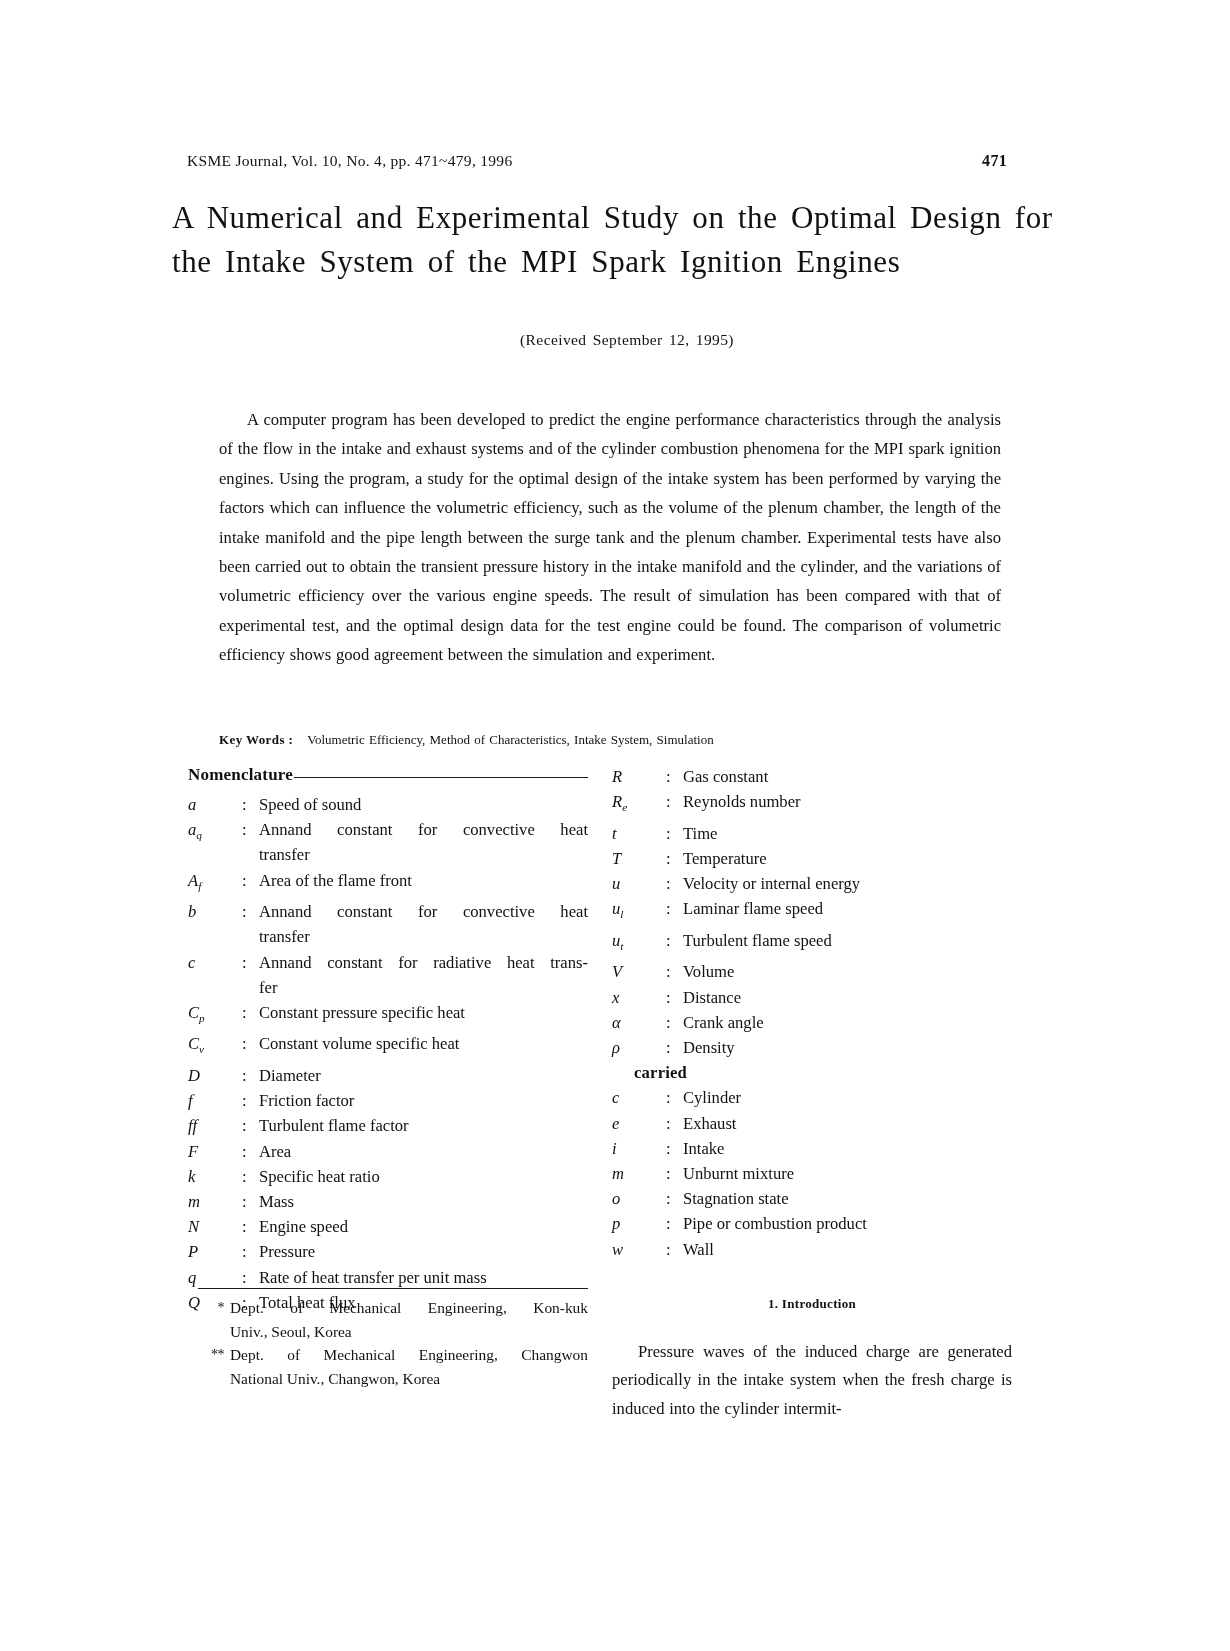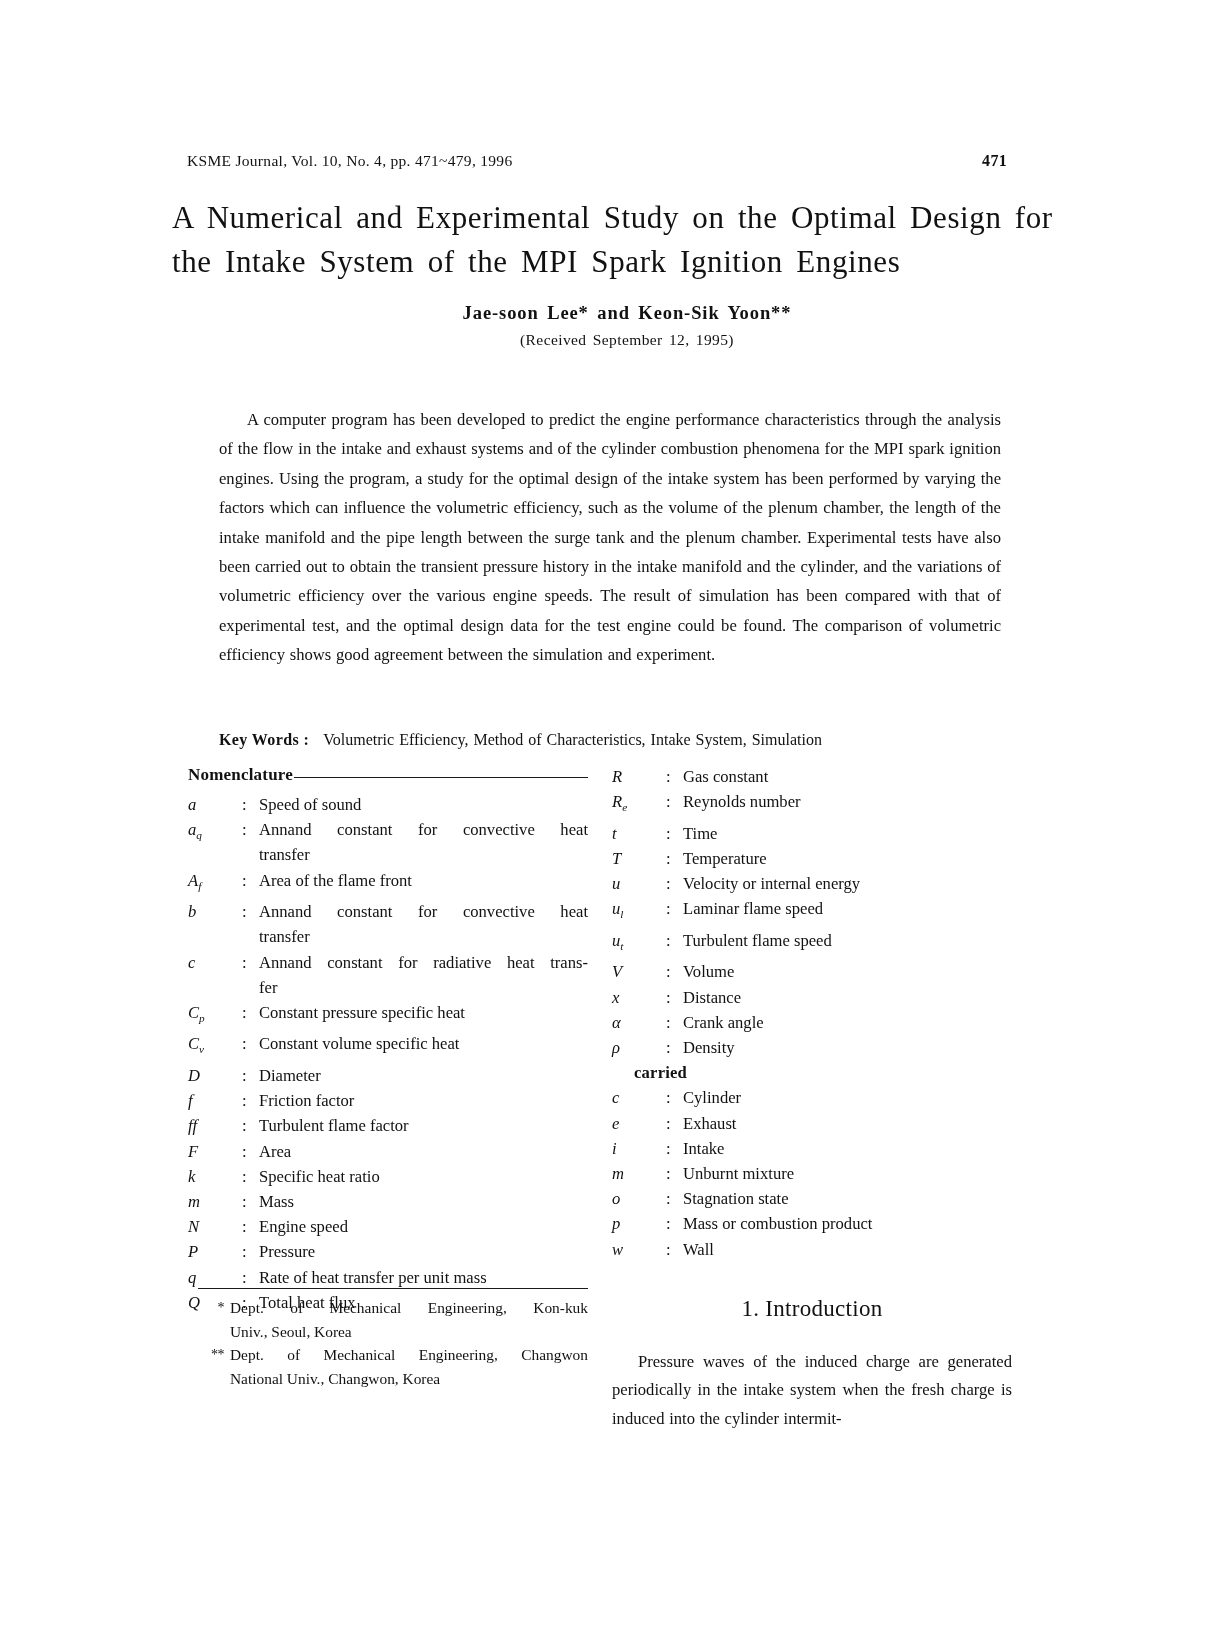--- a/index.html
+++ b/index.html
@@ -84,21 +84,21 @@
     text-indent: 28px;
     word-spacing: 0.6px;
   }
 
   
   .keywords {
     position: absolute;
     left: 207px;
     top: 727px;
     width: 790px;
-    font-size: 16px;
+    font-size: 13px;
     line-height: 26px;
     white-space: nowrap;
   }
   .keywords .kw-label {
     font-weight: bold;
     letter-spacing: 0.4px;
   }
   .keywords .kw-val { margin-left: 14px; word-spacing: 1px; }
 
   
@@ -198,22 +198,22 @@
   }
   .fn-text {
     flex: 1;
     text-align: justify;
     text-align-last: left;
   }
   .fn-text > span { display: block; }
 
   
   .sec-head {
-    font-size: 23px;
-    font-weight: normal;
+    font-size: 13px;
+    font-weight: bold;
     text-align: center;
     letter-spacing: 0.3px;
     margin-top: 34px;
     margin-bottom: 26px;
   }
   .body-para {
     font-size: 16.6px;
     line-height: 28.6px;
     text-align: justify;
     text-indent: 26px;
@@ -225,21 +225,20 @@
 
 <div class="page">
 
   <div class="runhead">
     <span>KSME Journal, Vol. 10, No. 4, pp. 471~479, 1996</span>
     <span class="folio">471</span>
   </div>
 
   <div class="title">A Numerical and Experimental Study on the Optimal Design for the Intake System of the MPI Spark Ignition Engines</div>
 
-  <div class="authors">Jae-soon Lee* and Keon-Sik Yoon**</div>
   <div class="received">(Received September 12, 1995)</div>
 
   <div class="abstract">A computer program has been developed to predict the engine performance characteristics through the analysis of the flow in the intake and exhaust systems and of the cylinder combustion phenomena for the MPI spark ignition engines. Using the program, a study for the optimal design of the intake system has been performed by varying the factors which can influence the volumetric efficiency, such as the volume of the plenum chamber, the length of the intake manifold and the pipe length between the surge tank and the plenum chamber. Experimental tests have also been carried out to obtain the transient pressure history in the intake manifold and the cylinder, and the variations of volumetric efficiency over the various engine speeds. The result of simulation has been compared with that of experimental test, and the optimal design data for the test engine could be found. The comparison of  volumetric efficiency shows good agreement between the simulation and experiment.</div>
 
   <div class="keywords">
     <span class="kw-label">Key Words :</span><span class="kw-val">Volumetric Efficiency, Method of Characteristics, Intake System, Simulation</span>
   </div>
 
   <div class="col-left">
     <div class="nom-head">
@@ -425,21 +424,21 @@
           <div class="nom-def">Unburnt mixture</div>
         </div>
         <div class="nom-row">
           <div class="nom-sym">o</div>
           <div class="nom-colon">:</div>
           <div class="nom-def">Stagnation state</div>
         </div>
         <div class="nom-row">
           <div class="nom-sym">p</div>
           <div class="nom-colon">:</div>
-          <div class="nom-def">Mass or combustion product</div>
+          <div class="nom-def">Pipe or combustion product</div>
         </div>
         <div class="nom-row">
           <div class="nom-sym">w</div>
           <div class="nom-colon">:</div>
           <div class="nom-def">Wall</div>
         </div>
       </div>
     <div class="sec-head">1. Introduction</div>
     <div class="body-para">Pressure waves of the induced charge are generated periodically in the intake system when the fresh charge is induced into the cylinder intermit-</div>
   </div>

